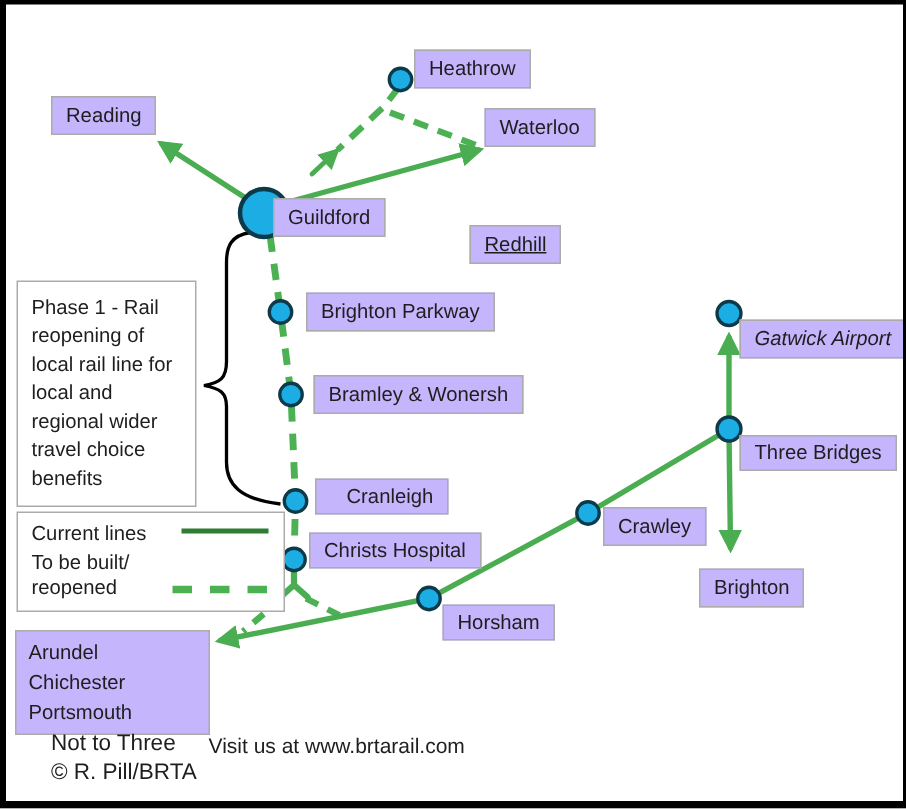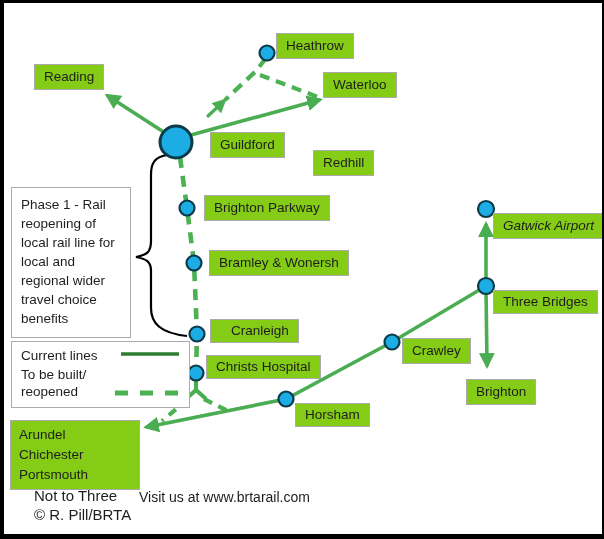--- a/index.html
+++ b/index.html
@@ -10,21 +10,21 @@
     background:#ffffff;
     border-style:solid; border-color:#000;
     border-width:3px 2px 5px 4px;
     font-family:"Liberation Sans", sans-serif;
     color:#1e1e1e;
     overflow:hidden;
   }
   svg.map-lines { position:absolute; left:0; top:0; width:604px; height:539px; }
   .lbl {
     position:absolute;
-    background:#84cc16;
+    background:#c4b5fd;
     border:1px solid #ababab;
     padding:3px 9px 4px;
     font-size:13.5px;
     line-height:17px;
     white-space:nowrap;
   }
   .lbl.small { padding:2px 9px 3px; }
   .lbl.wrap { white-space:normal; width:112px; line-height:20px; padding:4px 8px; }
   .phase-box {
     position:absolute; left:7px; top:184px;
@@ -91,22 +91,22 @@
       <circle cx="282" cy="396" r="7.5"></circle>
       <circle cx="388" cy="339" r="7.5"></circle>
       <circle cx="482" cy="283" r="8"></circle>
       <circle cx="482" cy="206" r="8"></circle>
     </g>
   </svg>
 
   <div class="lbl" style="left:30px;  top:61px;">Reading</div>
   <div class="lbl" style="left:272px; top:30px;">Heathrow</div>
   <div class="lbl" style="left:319px; top:69px;">Waterloo</div>
-  <div class="lbl" style="left:206px; top:129px;">Guildford</div>
-  <div class="lbl" style="left:309px; top:147px;">Redhill</div>
+  <div class="lbl" style="left:178px; top:129px;">Guildford</div>
+  <div class="lbl" style="left:309px; top:147px;text-decoration:underline;">Redhill</div>
   <div class="lbl" style="left:200px; top:192px;">Brighton Parkway</div>
   <div class="lbl" style="left:205px; top:247px;">Bramley &amp; Wonersh</div>
   <div class="lbl small" style="left:206px; top:316px;padding-left:20px;">Cranleigh</div>
   <div class="lbl small" style="left:202px; top:352px;">Christs Hospital</div>
   <div class="lbl small" style="left:291px; top:400px;">Horsham</div>
   <div class="lbl" style="left:398px; top:335px;">Crawley</div>
   <div class="lbl small" style="left:489px; top:287px;">Three Bridges</div>
   <div class="lbl" style="left:489px; top:210px;font-style:italic;">Gatwick Airport</div>
   <div class="lbl" style="left:462px; top:376px;">Brighton</div>
   <div class="lbl wrap" style="left:6px; top:417px;">Arundel Chichester Portsmouth</div>

